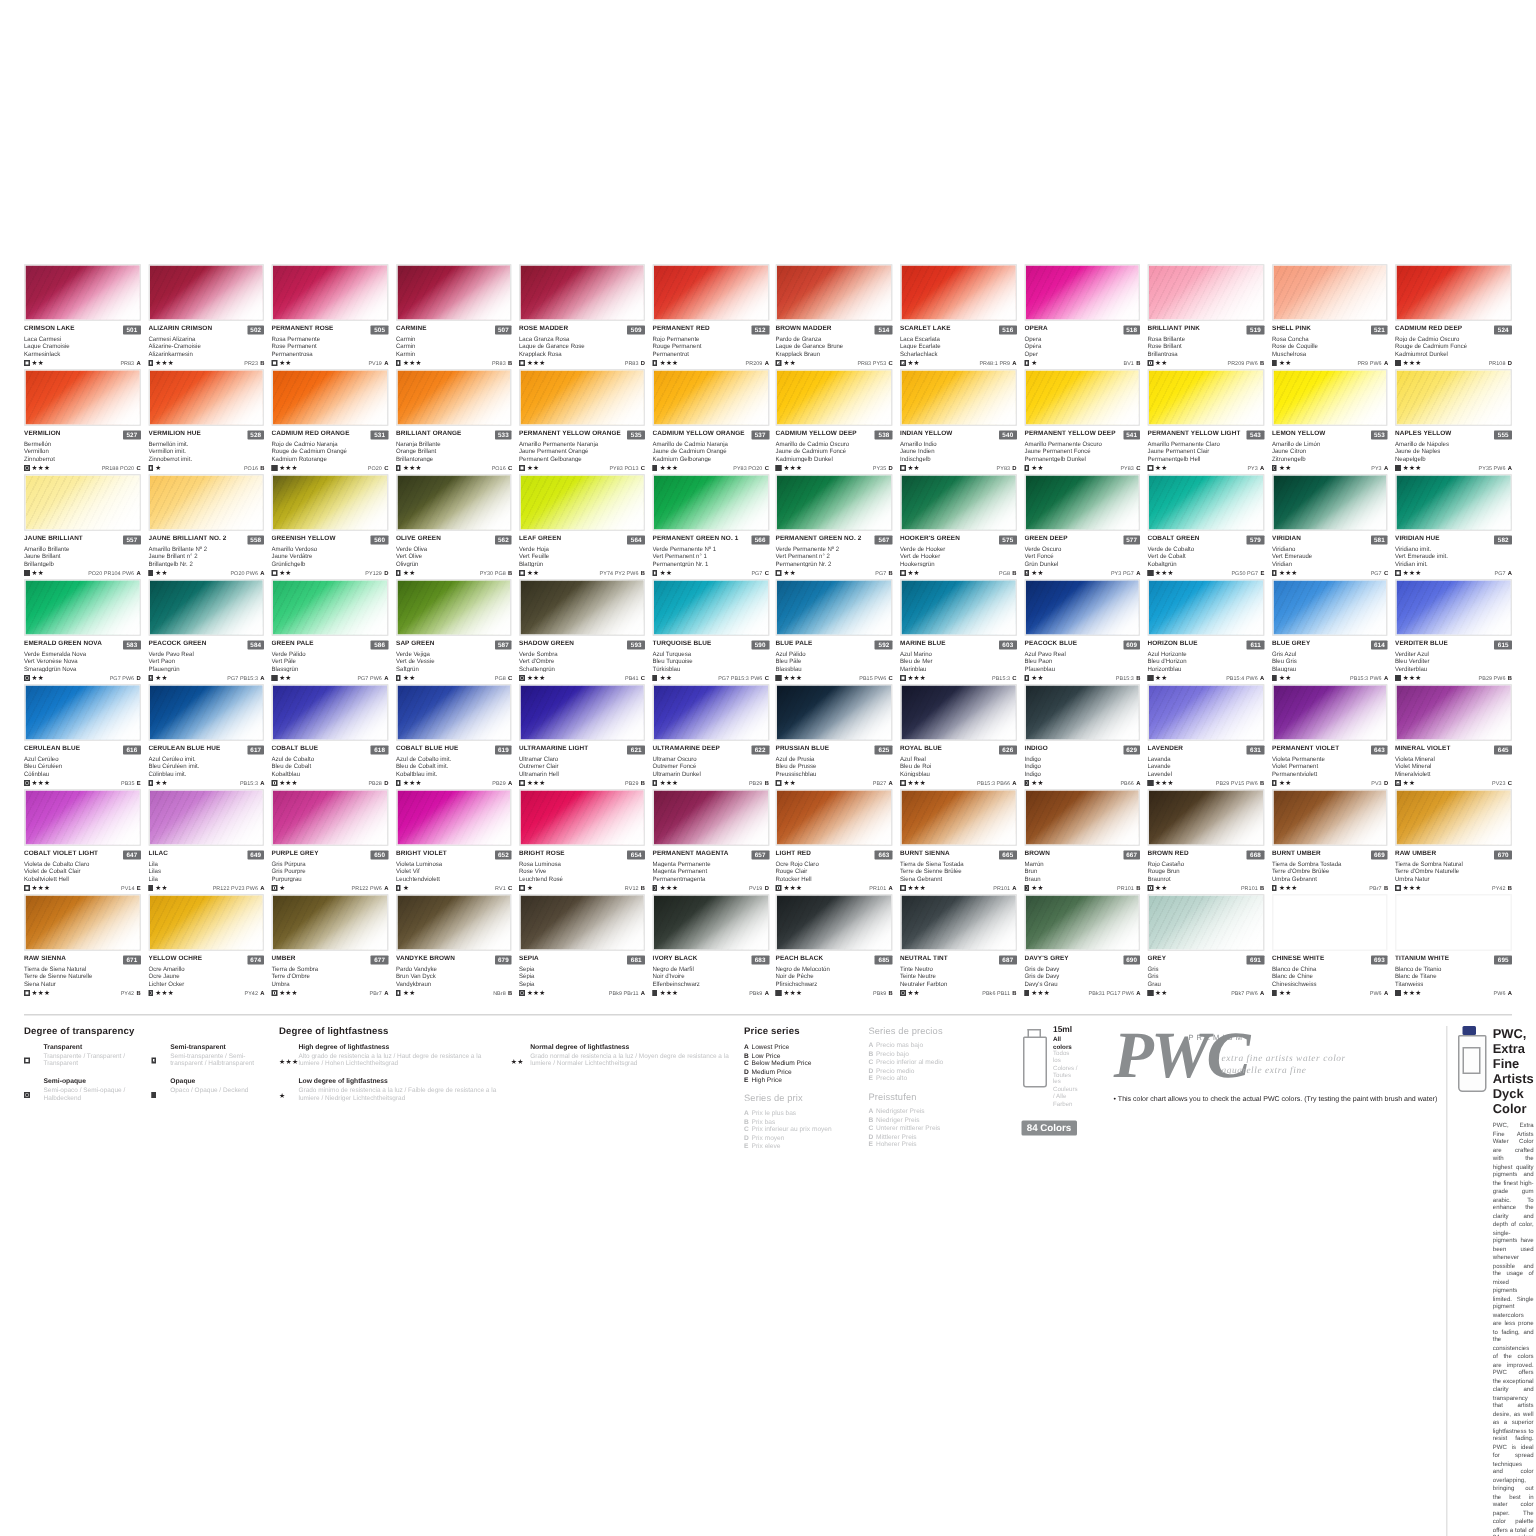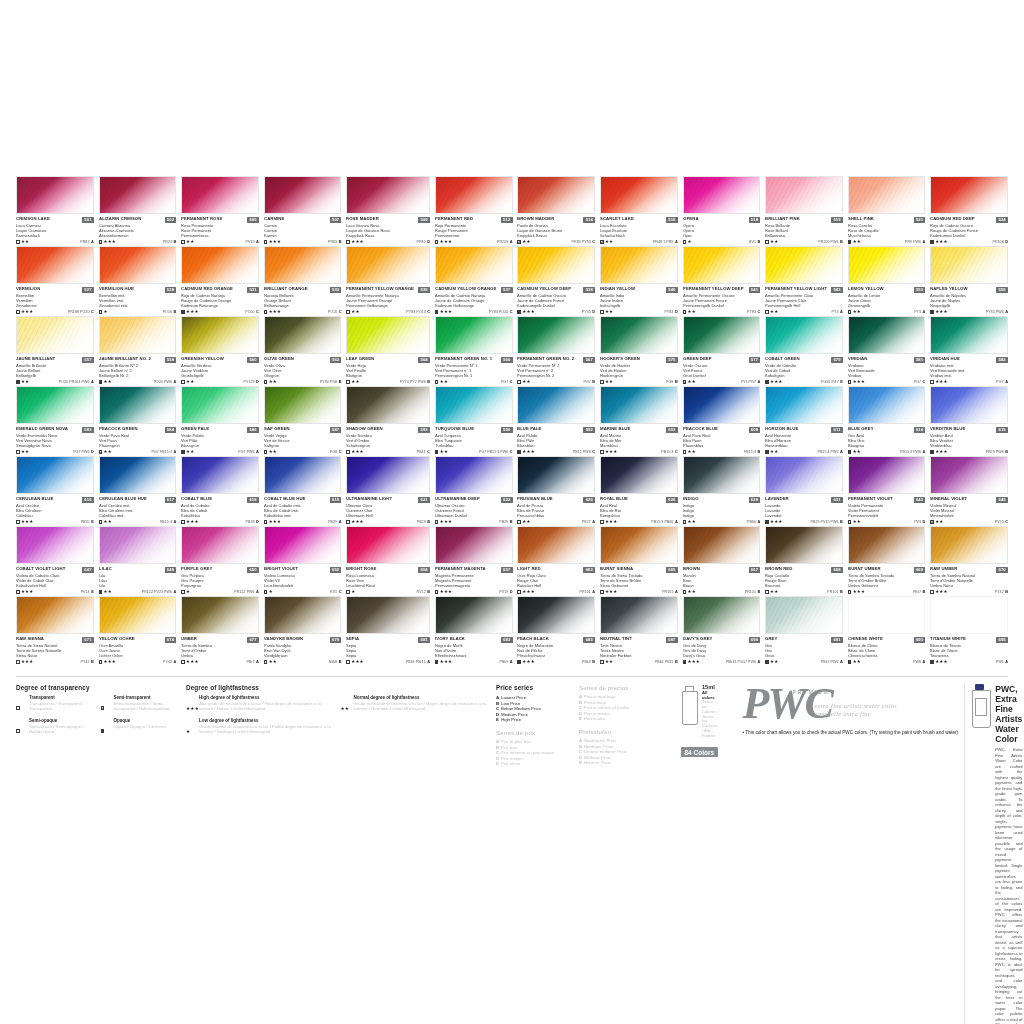--- a/index.html
+++ b/index.html
@@ -2522,19 +2522,19 @@
       <div class="pwc-note">• This color chart allows you to check the actual PWC colors. (Try testing the paint with brush and water)</div>
     </div>
 
     <div class="desc">
       <div class="desc-tube">
         <div class="dcap"></div>
           <div class="dbody"></div>
           <div class="dlab"></div>
       </div>
       <div style="flex:1 1 auto;">
-        <div class="desc-h">PWC, Extra Fine Artists Water Color</div>
+        <div class="desc-h">PWC, Extra Fine Artists Dyck Color</div>
         <div class="desc-p">PWC, Extra Fine Artists Water Color are crafted with the highest quality pigments and the finest high-grade gum arabic. To enhance the clarity and depth of color, single-pigments have been used whenever possible and the usage of mixed pigments limited. Single pigment watercolors are less prone to fading, and the consistencies of the colors are improved. PWC offers the exceptional clarity and transparency that artists desire, as well as a superior lightfastness to resist fading. PWC is ideal for spread techniques and color overlapping, bringing out the best in water color paper. The color palette offers a total of 84 colors (15ml Tube) that are transparent and subtle, yet intense and vibrant, allowing for an even greater freedom of expression.</div>
       </div>
     </div>
   </div>
 
 </div>
 
 </body></html>

